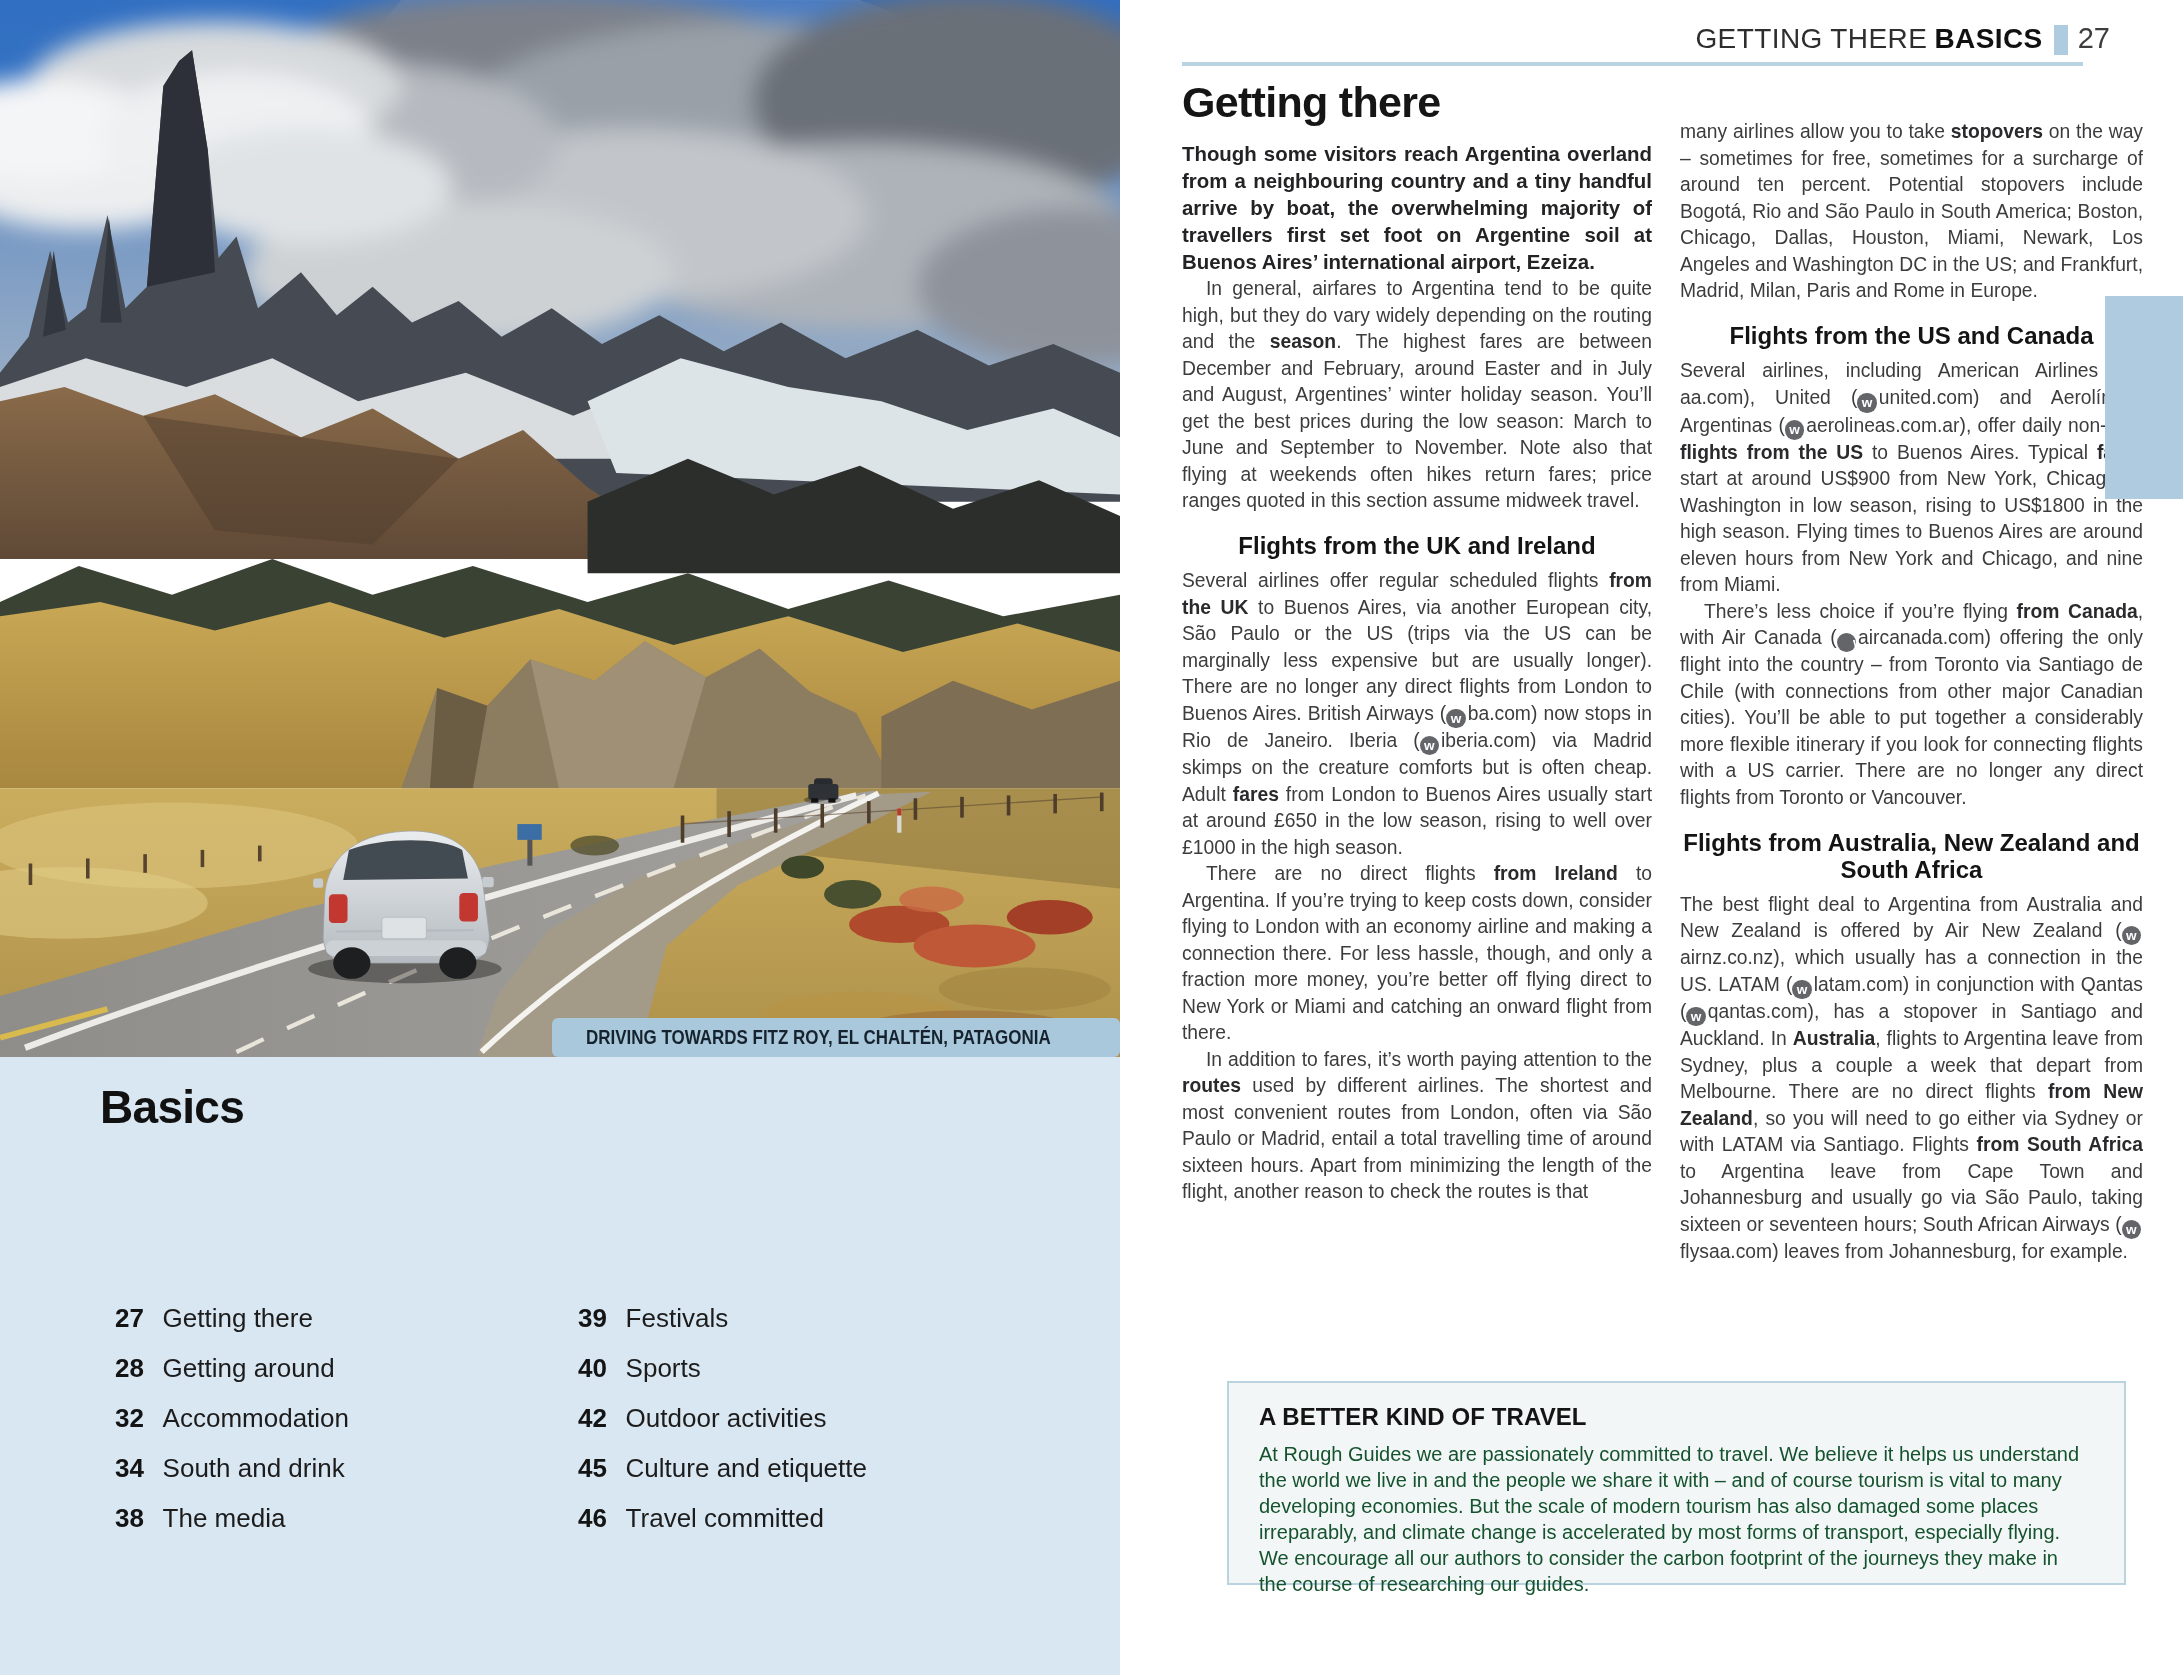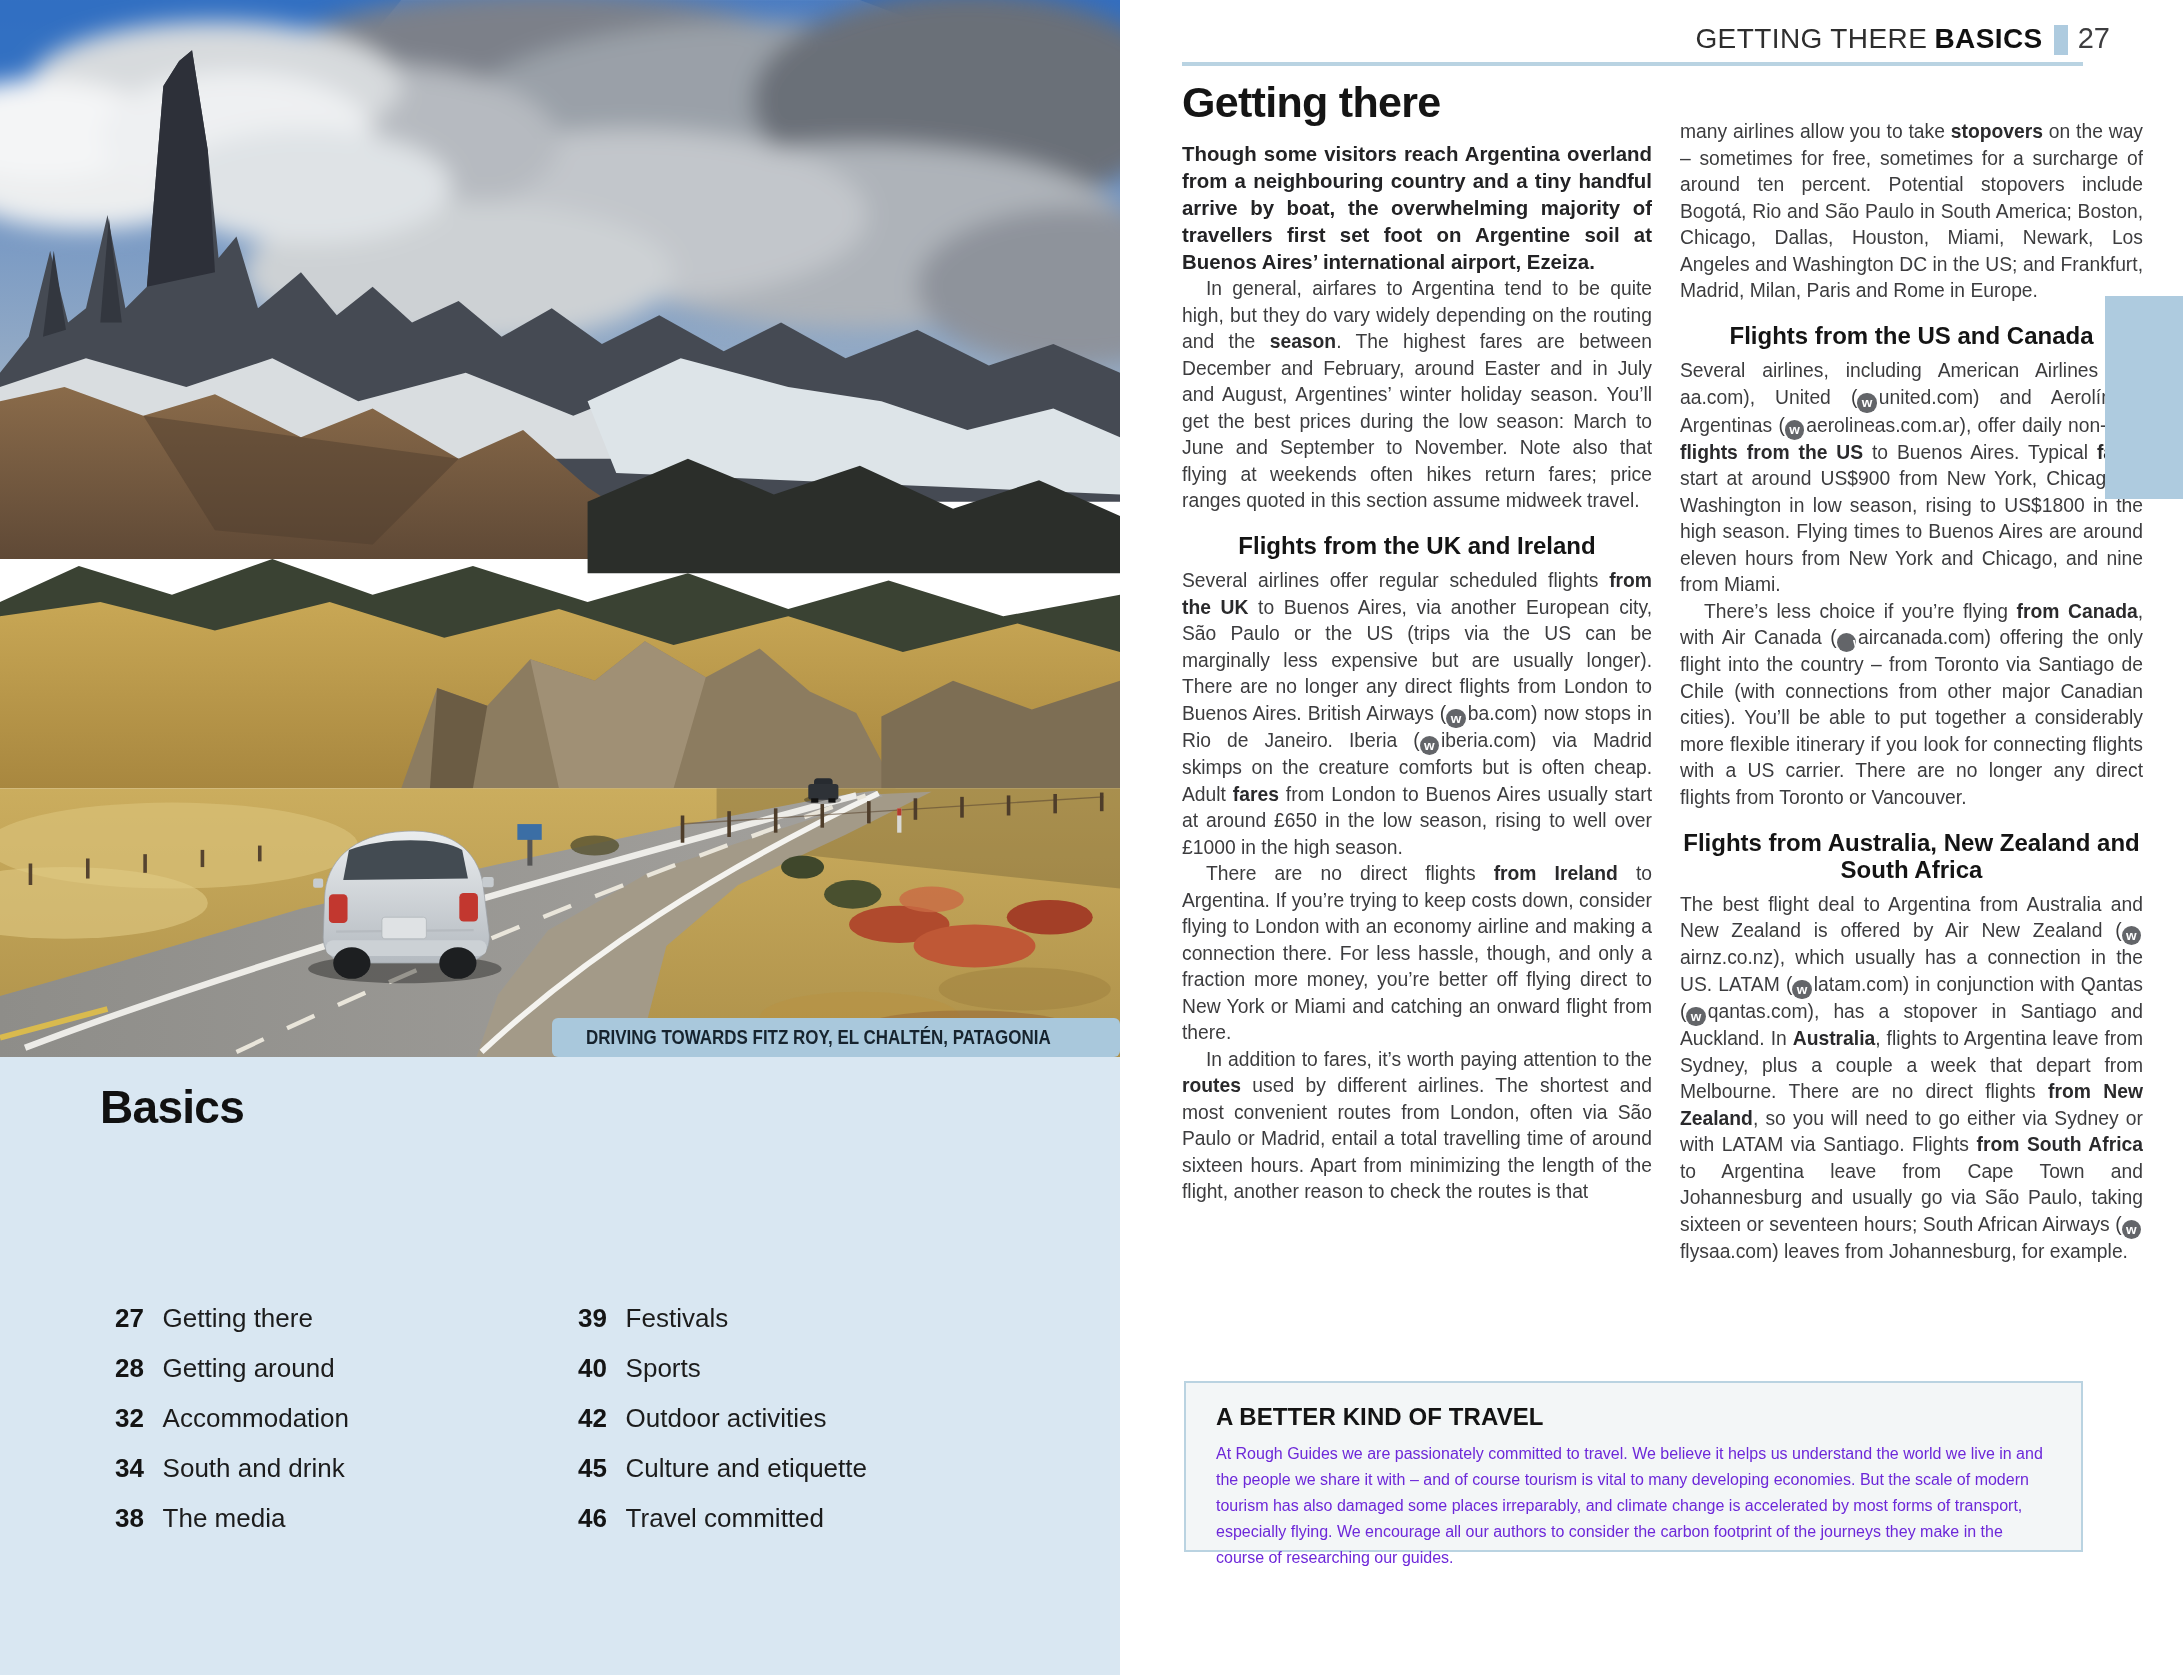--- a/index.html
+++ b/index.html
@@ -43,24 +43,24 @@
   .lead{margin:0;font-size:20.4px;line-height:27px;font-weight:700;color:#232325;text-align:justify;}
   .h2{margin:18.6px 0 8.6px 0;font-size:24px;line-height:26.5px;font-weight:700;color:#141414;text-align:center;}
   .body-p{margin:0;font-size:19.3px;line-height:26.5px;color:#3c3c3e;text-align:justify;}
   .body-p b{color:#2a2a2c;}
   .indent{text-indent:24px;}
   .wicon{display:inline-flex;justify-content:center;align-items:center;width:19.3px;height:19.3px;
       border-radius:50%;background:#636569;color:#ffffff;font-size:13.6px;font-weight:700;
       vertical-align:-2.9px;margin-right:2.1px;line-height:19.3px;}
 
   
-  .sidebox{position:absolute;left:1184px;top:1381px;width:899px;height:171px;box-sizing:border-box;
+  .sidebox{position:absolute;left:1227px;top:1381px;width:899px;height:204px;box-sizing:border-box;
       background:#f3f6f7;border:2.1px solid #bad3e1;padding:20px 34px 0 30px;}
   .sidebox h3{margin:0 0 10px 0;font-size:24px;font-weight:700;color:#141414;letter-spacing:0.1px;}
-  .sidebox p{margin:0;font-size:16px;line-height:26px;color:#6d28d9;}
+  .sidebox p{margin:0;font-size:20px;line-height:26px;color:#14532d;}
 
   
   .edge-tab{position:absolute;left:2105px;top:296px;width:78px;height:203px;background:#aecbdf;}
 </style>
 </head>
 <body>
 
 <div class="page">
 
   <svg class="photo" viewBox="0 0 1563 1475" xmlns="http://www.w3.org/2000/svg">

